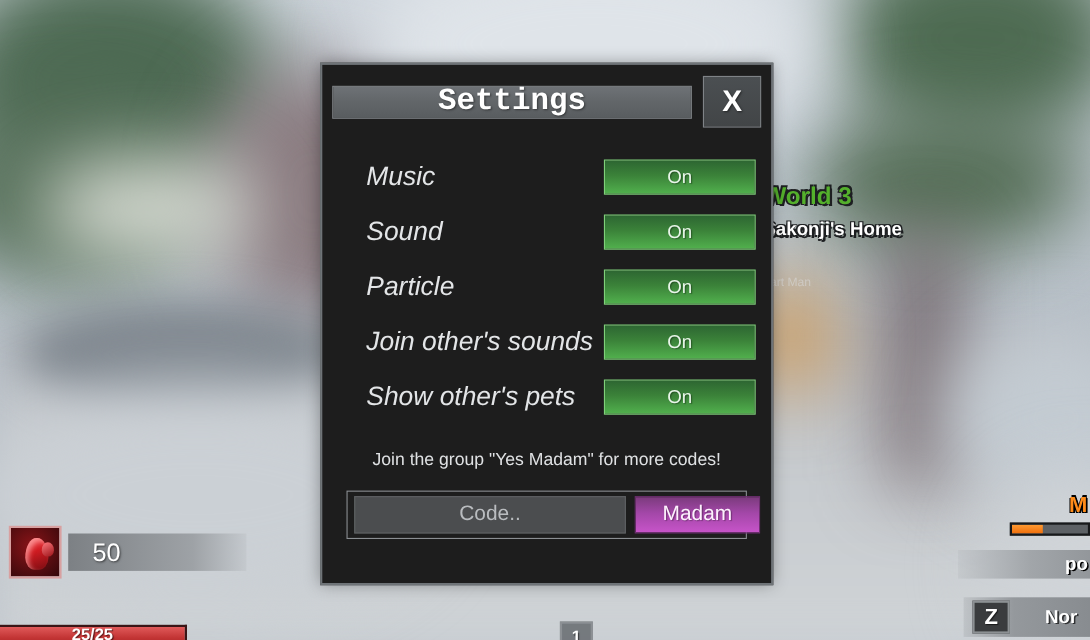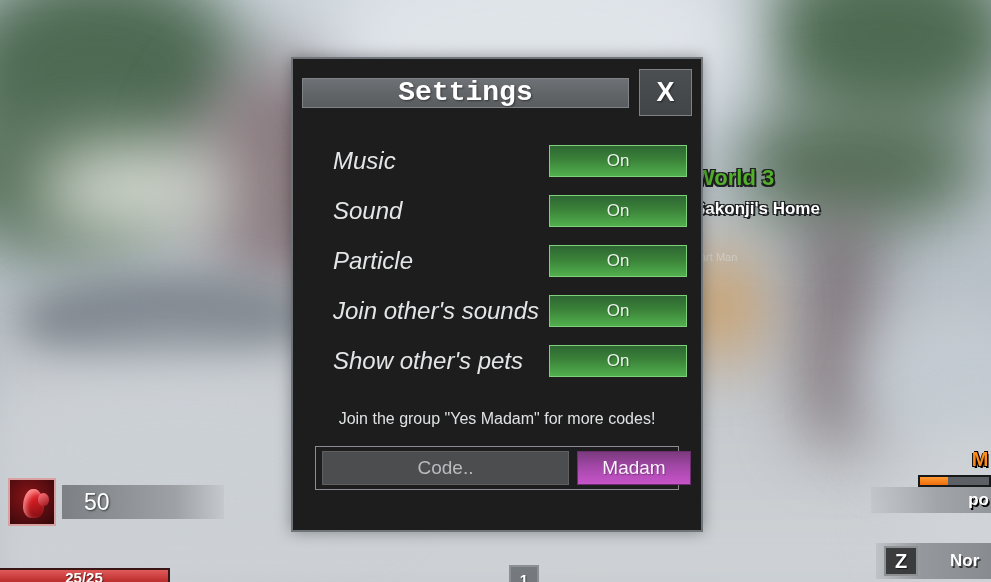--- a/index.html
+++ b/index.html
@@ -77,21 +77,21 @@
     color:#ff8c1a; font-size:20px; font-weight:bold; text-align:right;
     padding-right:2px; text-shadow:1.5px 1.5px 0 #000, -1px 1px 0 #000, 1px -1px 0 #000;
     letter-spacing:.5px;
   }
   #mastery-bar {
     margin:4px 0 0 47px; height:12px;
     background:#5d6165; border:2px solid #17191b; overflow:hidden;
   }
   #mastery-fill { height:100%; width:40%; background:linear-gradient(180deg,#ff9b33,#ef6f0c); }
   #mastery-sub-bg {
-    margin-top:0; height:26px;
+    margin-top:13px; height:26px;
     background:linear-gradient(90deg,rgba(168,172,176,.2) 0%,rgba(150,154,158,.8) 55%,rgba(140,144,148,.9) 100%);
     display:flex; align-items:center; justify-content:flex-end;
   }
   #mastery-points {
     color:#fff; font-size:17px; font-weight:bold; padding-right:2px;
     text-shadow:1.5px 1.5px 0 #000;
   }
   #keybind-row {
     position:absolute; right:0; top:543px; width:115px; height:36px;
     background:linear-gradient(90deg,rgba(150,154,158,.25) 0%,rgba(142,146,150,.9) 40%,rgba(132,136,140,.95) 100%);

